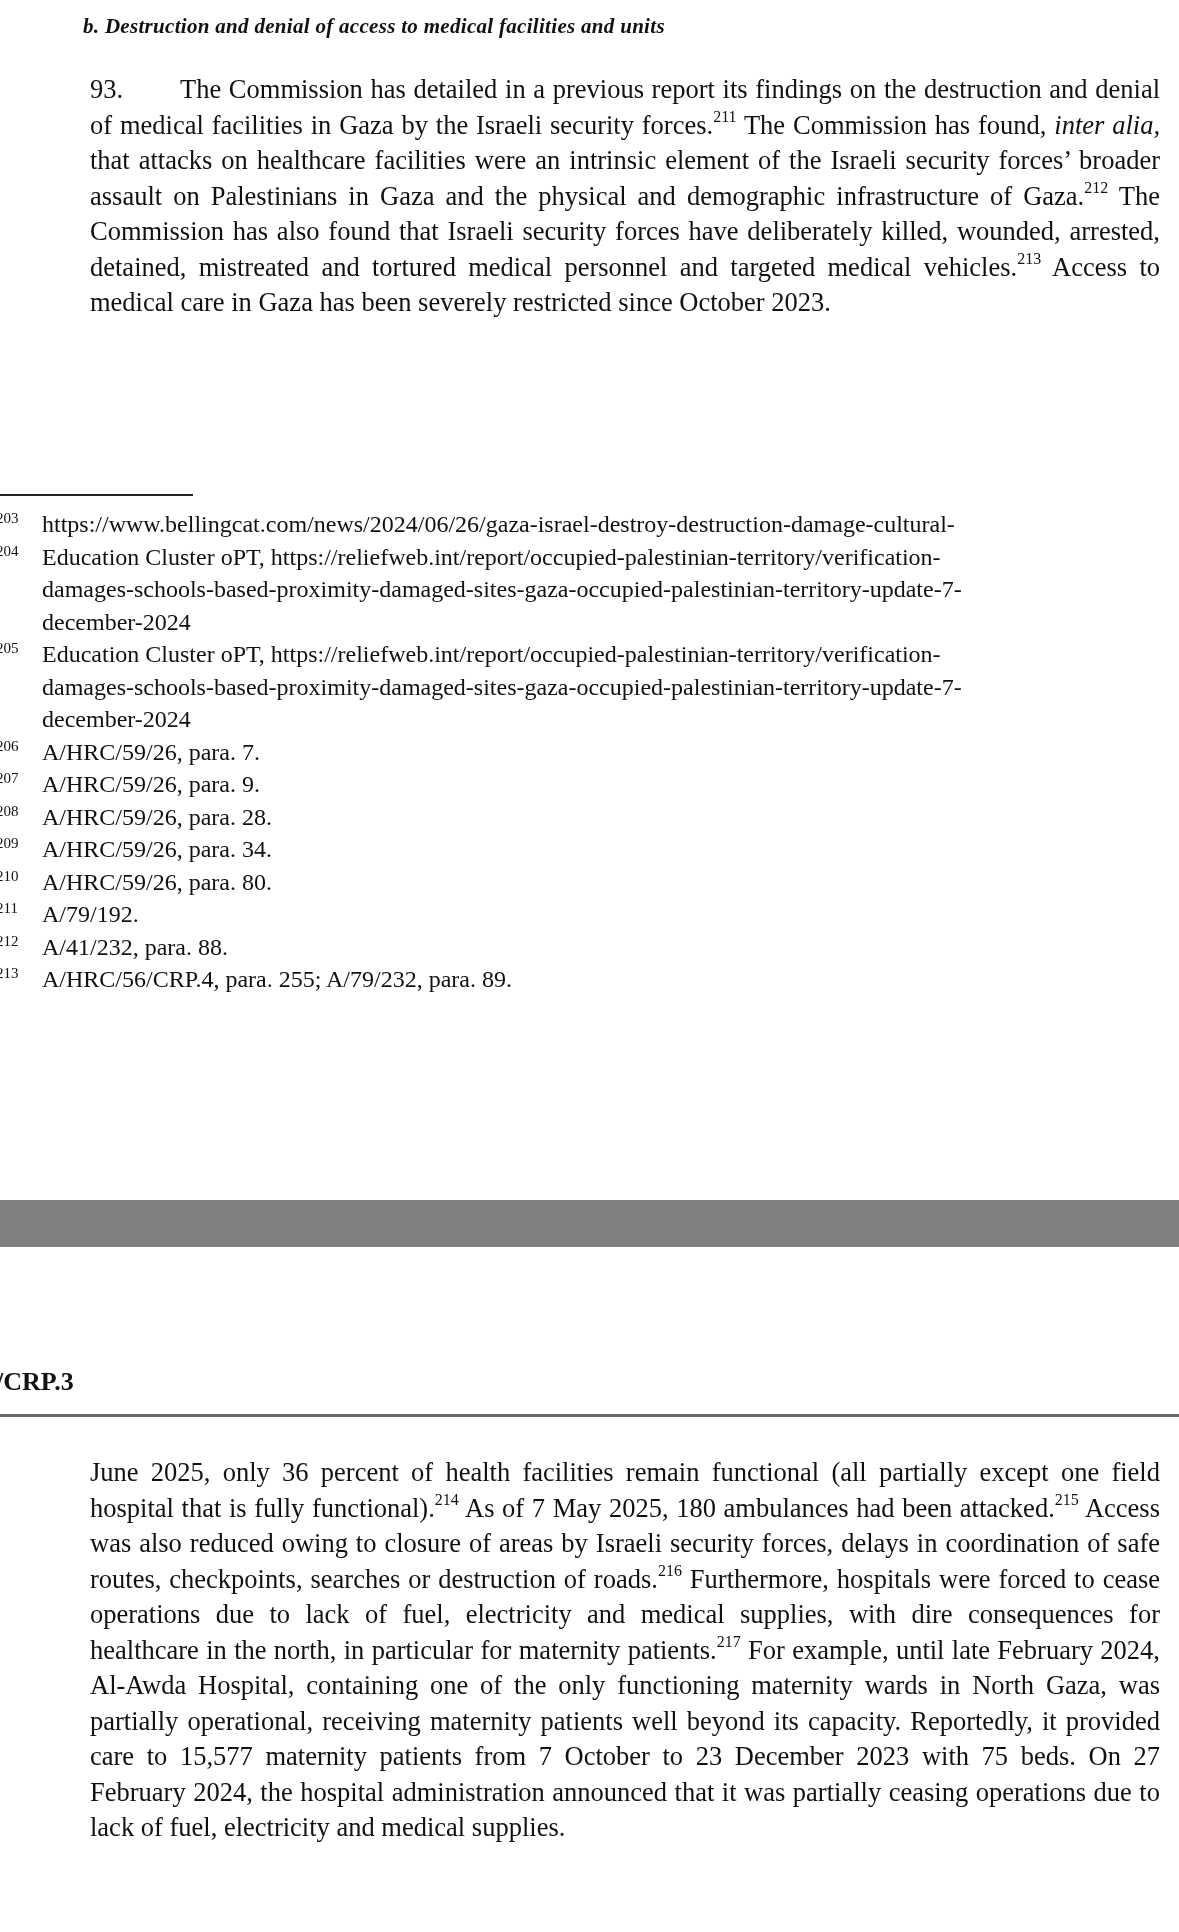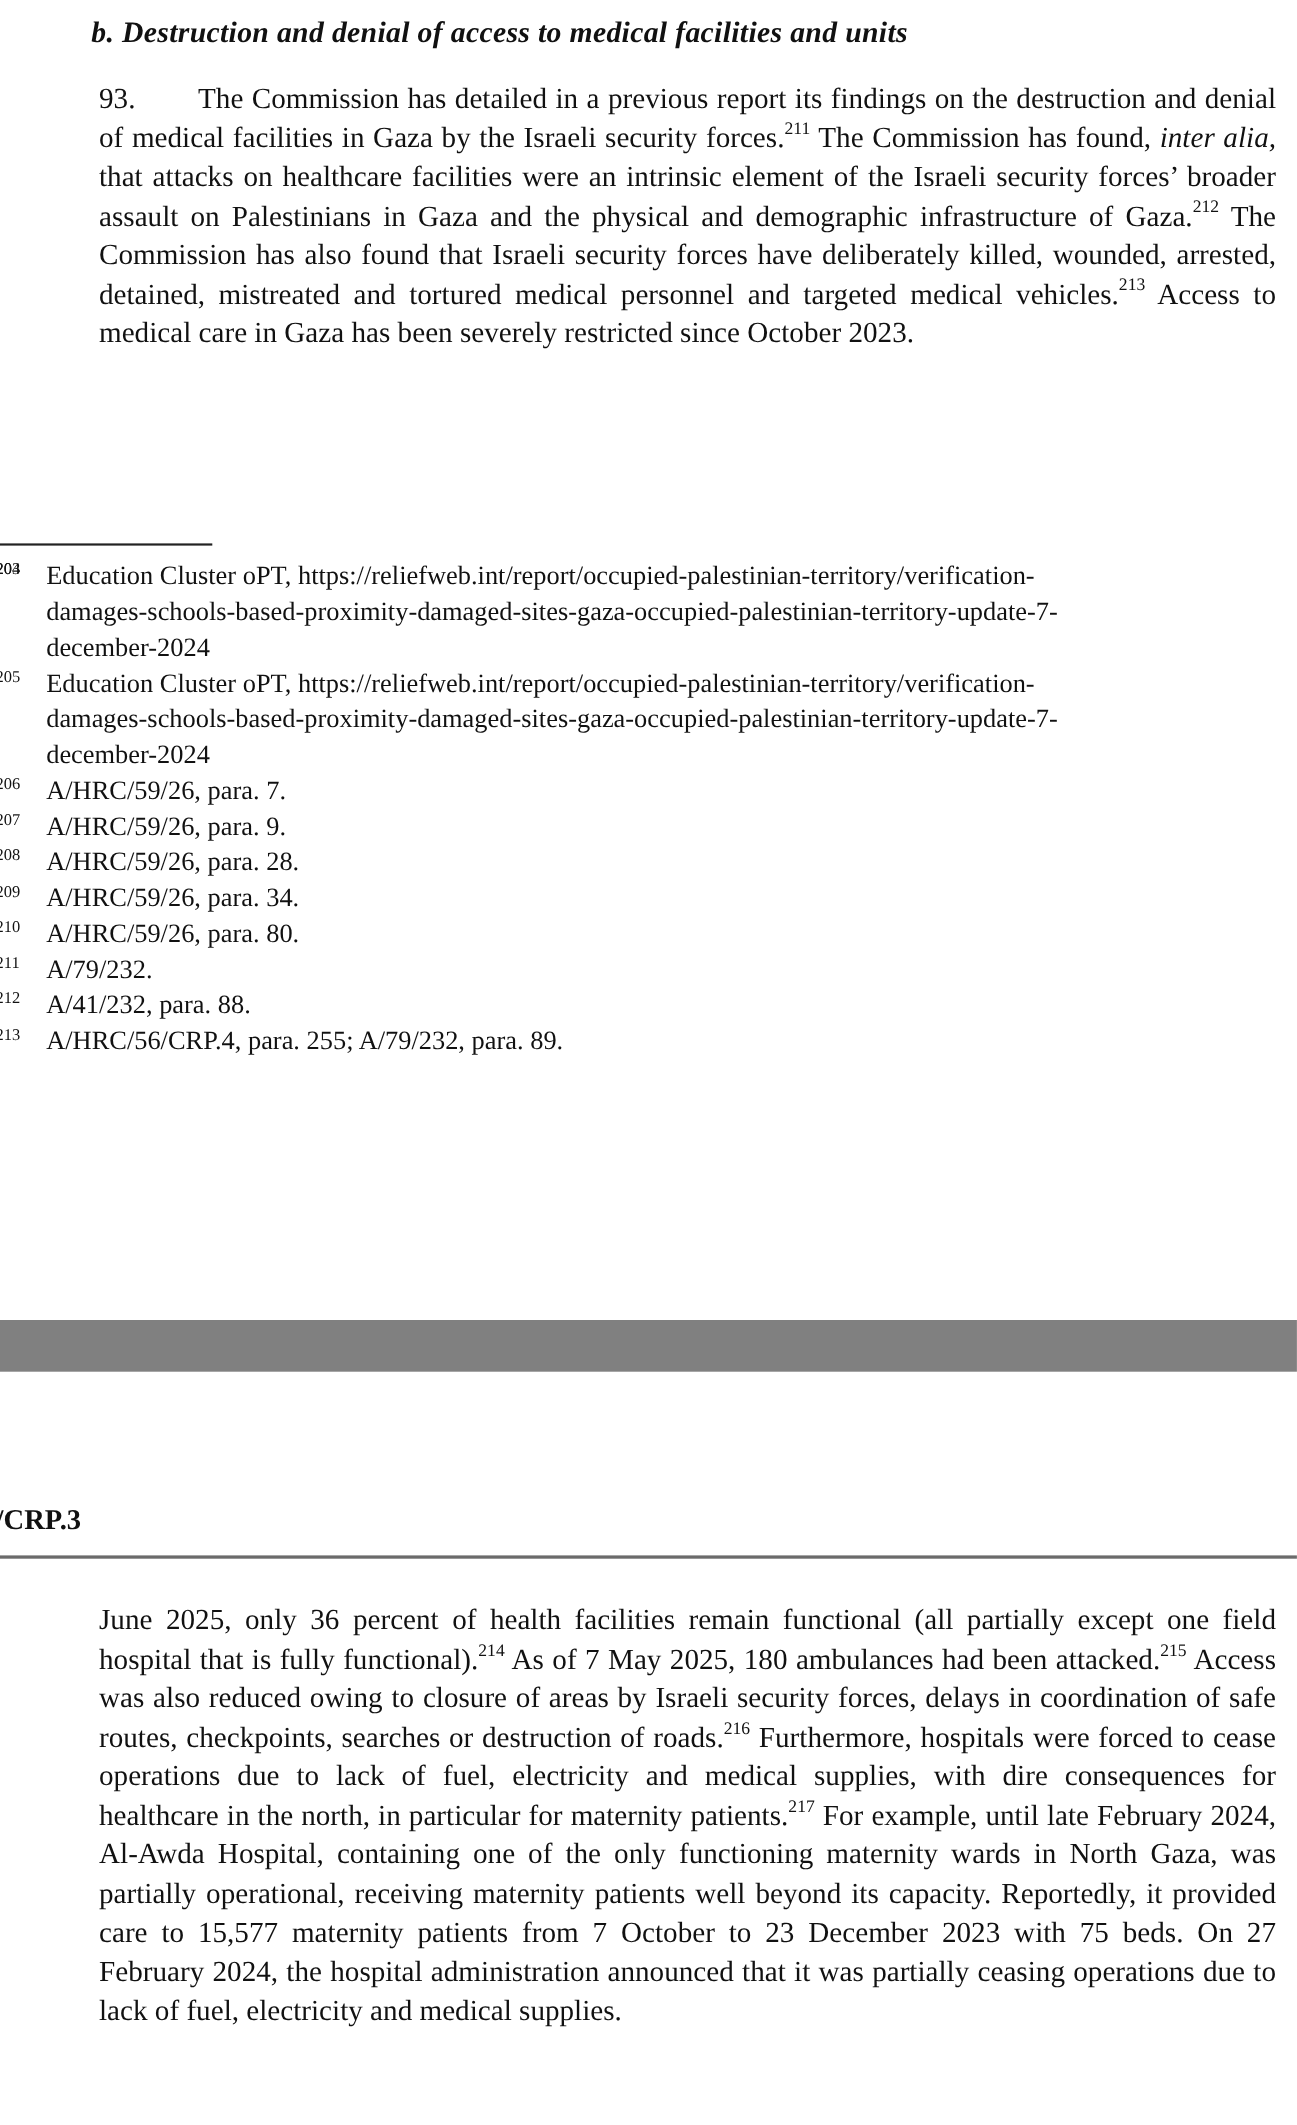--- a/index.html
+++ b/index.html
@@ -1,19 +1,19 @@
 <!DOCTYPE html>
 <html><head>
 <meta charset="utf-8">
 <style>
   html, body { margin:0; padding:0; background:#ffffff; }
   body { width:1179px; height:1932px; position:relative; overflow:hidden;
          font-family:"Liberation Serif", "DejaVu Serif", serif; color:#111; }
   .page { position:absolute; left:0; top:0; width:1179px; height:1932px; }
-  .heading { position:absolute; left:83px; top:14px; font-size:27px; font-weight:bold; font-style:italic; white-space:nowrap; letter-spacing:0.3px; }
+  .heading { position:absolute; left:83px; top:14px; font-size:21px; font-weight:bold; font-style:italic; white-space:nowrap; letter-spacing:0.3px; }
   .para { position:absolute; left:42px; width:1070px; font-size:26.5px; line-height:35.5px; text-align:justify; text-align-last:auto;margin-left:48px; }
   .para .num { display:inline-block; width:90px; }
   .para sup { font-size:16px; line-height:0; vertical-align:super; position:relative; top:-2px; }
   #p93 { top:72px; }
   #p94 { top:373px; text-align-last:justify; }
   .fn-rule { position:absolute; left:0; top:494px; width:193px; height:2px; background:#222; }
   .footnotes { position:absolute; left:0; top:508px; width:1140px; font-size:24px; line-height:32.5px; }
   .fn { position:relative; padding-left:42px; }
   .fn .fn-num { position:absolute; left:-4px; top:-6px; font-size:15px; }
   .fn .fn-text { word-break:break-all; }
@@ -33,20 +33,21 @@
     <span class="num">93.</span><span>The Commission has detailed in a previous report its findings on the destruction and denial of medical facilities in Gaza by the Israeli security forces.<sup>211</sup> The Commission has found, <i>inter alia,</i> that attacks on healthcare facilities were an intrinsic element of the Israeli security forces’ broader assault on Palestinians in Gaza and the physical and demographic infrastructure of Gaza.<sup>212</sup> The Commission has also found that Israeli security forces have deliberately killed, wounded, arrested, detained, mistreated and tortured medical personnel and targeted medical vehicles.<sup>213</sup> Access to medical care in Gaza has been severely restricted since October 2023.</span>
   </div>
 
 
   <div class="fn-rule"></div>
 
   <div class="footnotes" id="footnotes">
       <div class="fn">
         <span class="fn-num">203</span>
         <div class="fn-text">
+          <div>https://www.bellingcat.com/news/2024/06/26/gaza-israel-destroy-destruction-damage-cultural-</div>
         </div>
       </div>
       <div class="fn">
         <span class="fn-num">204</span>
         <div class="fn-text">
           <div>Education Cluster oPT, https://reliefweb.int/report/occupied-palestinian-territory/verification-</div>
           <div>damages-schools-based-proximity-damaged-sites-gaza-occupied-palestinian-territory-update-7-</div>
           <div>december-2024</div>
         </div>
       </div>
@@ -84,21 +85,21 @@
       </div>
       <div class="fn">
         <span class="fn-num">210</span>
         <div class="fn-text">
           <div>A/HRC/59/26, para. 80.</div>
         </div>
       </div>
       <div class="fn">
         <span class="fn-num">211</span>
         <div class="fn-text">
-          <div>A/79/232.</div>
+          <div>A/79/192.</div>
         </div>
       </div>
       <div class="fn">
         <span class="fn-num">212</span>
         <div class="fn-text">
           <div>A/41/232, para. 88.</div>
         </div>
       </div>
       <div class="fn">
         <span class="fn-num">213</span>

